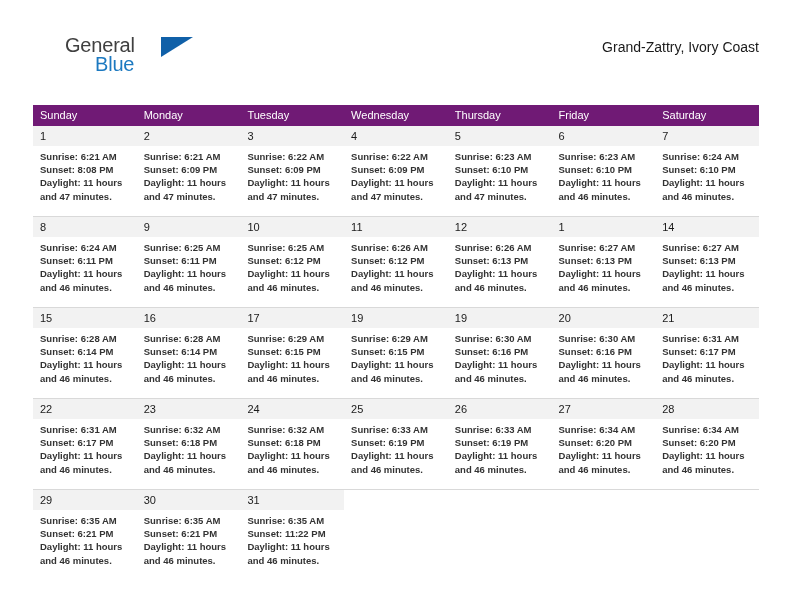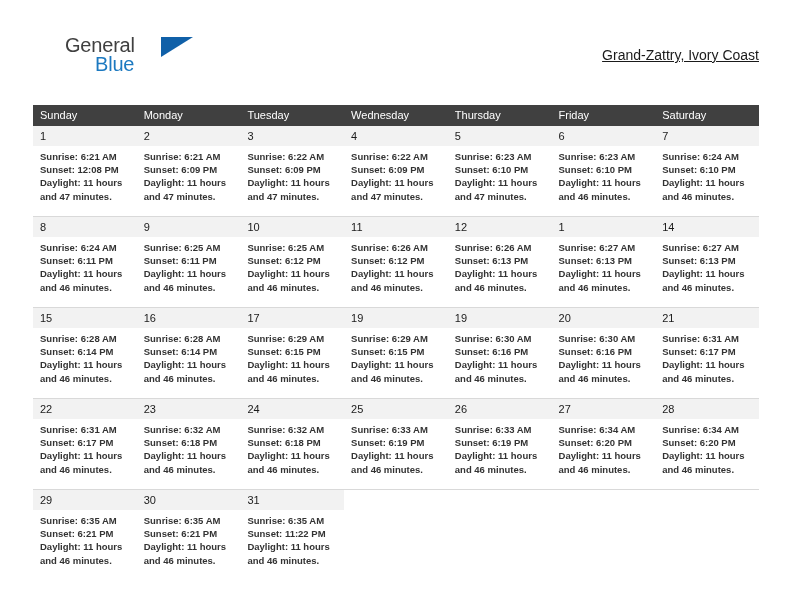--- a/index.html
+++ b/index.html
@@ -75,36 +75,35 @@
     font-size: 27px;
     font-weight: normal;
     color: #1a1a1a;
     line-height: 32px;
     white-space: nowrap;
   }
   .cal-subtitle {
     font-size: 14px;
     color: #1a1a1a;
     line-height: 18px;
-    margin-top: 16px;
+    margin-top: 8px;
     white-space: nowrap;
-    text-decoration: underline;
   }
 
   
   .cal {
     position: absolute;
     left: 33px;
     top: 105px;
     width: 726px;
     border-collapse: collapse;
     table-layout: fixed;
   }
   .cal th {
-    background: #404040;
+    background: #701a75;
     color: #ffffff;
     font-size: 11px;
     font-weight: normal;
     text-align: left;
     padding: 4px 0 4px 7px;
     height: 13px;
     line-height: 13px;
     border: none;
   }
   .cal td {
@@ -178,21 +177,21 @@
         <th>Saturday</th>
       </tr>
     </thead>
     <tbody>
         <tr class="week first">
           <td>
             <div class="cell">
               <div class="daynum">1</div>
               <div class="info">
                 <div>Sunrise: 6:21 AM</div>
-                <div>Sunset: 12:08 PM</div>
+                <div>Sunset: 8:08 PM</div>
                 <div>Daylight: 11 hours</div>
                 <div>and 47 minutes.</div>
               </div>
             </div>
           </td>
           <td>
             <div class="cell">
               <div class="daynum">2</div>
               <div class="info">
                 <div>Sunrise: 6:21 AM</div>

